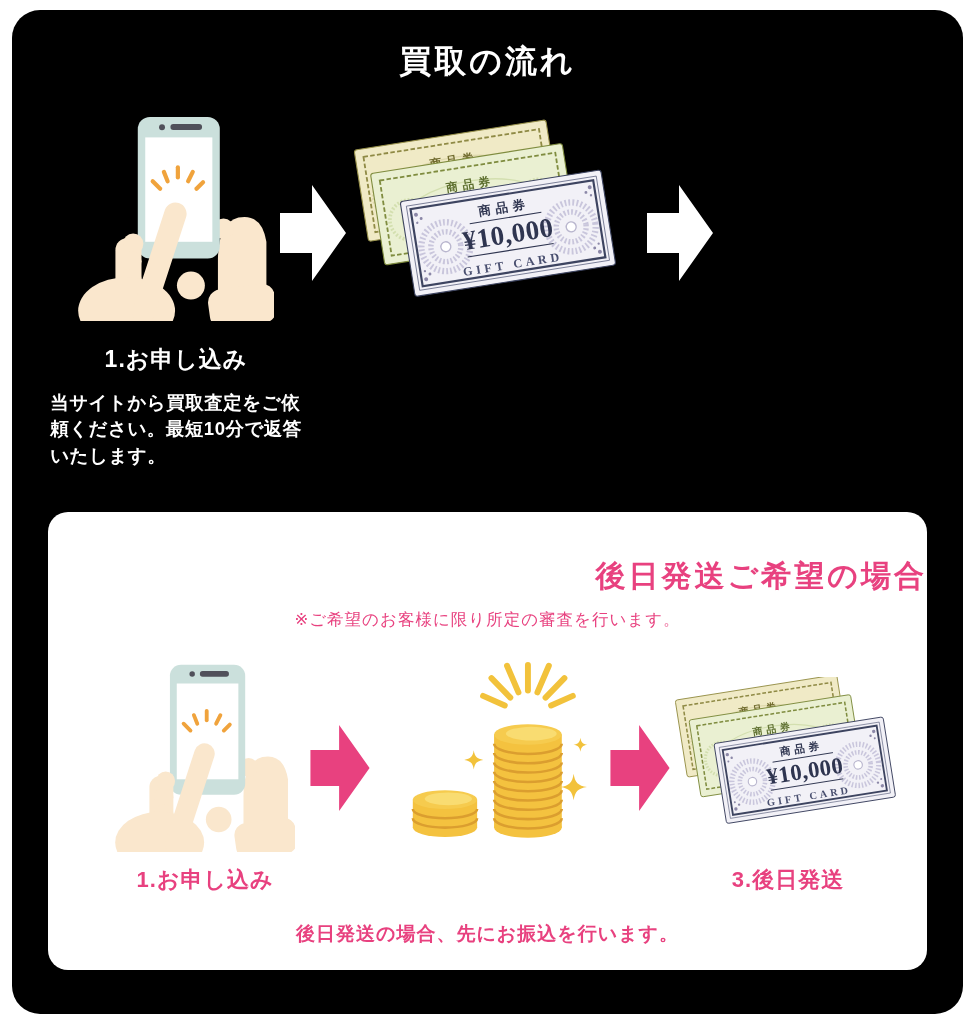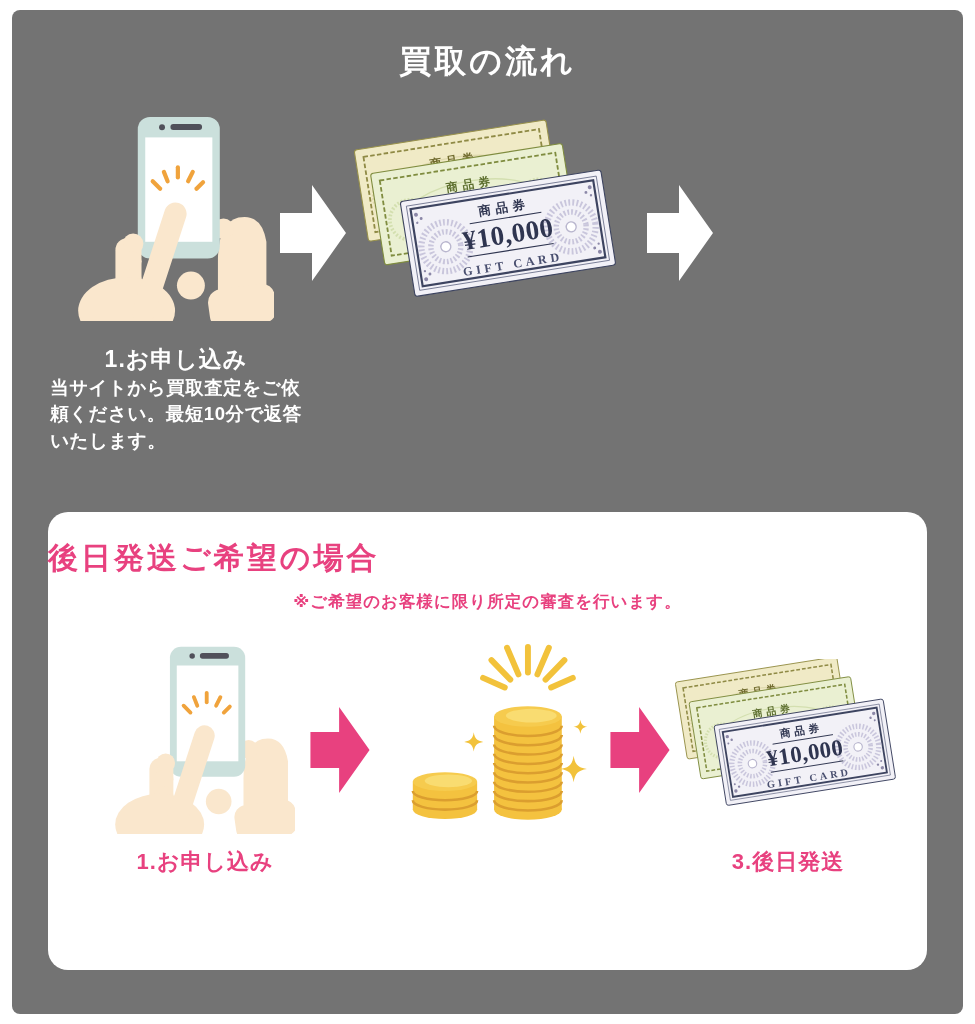--- a/index.html
+++ b/index.html
@@ -3,57 +3,57 @@
 <meta charset="utf-8">
 <style>
   html,body { margin:0; padding:0; }
   body {
     width:975px; height:1024px; position:relative;
     background:#FFFFFF; overflow:hidden;
     font-family:"Liberation Sans","DejaVu Sans",sans-serif;
   }
   .panel {
     position:absolute; left:12px; top:10px; width:951px; height:1004px;
-    background:#737373; border-radius:8px;
+    background:#000000; border-radius:28px;
   }
   .main-title {
     position:absolute; top:30px; left:0; right:0; text-align:center;
     color:#FFFFFF; font-size:32px; font-weight:700; letter-spacing:3px;
   }
   .top-steps { position:absolute; top:90px; left:0; width:951px; height:405px; }
   .tcol { position:absolute; top:0; text-align:center; }
   .tcol1 { left:28px;  width:272px; }
   .tcol2 { left:340px; width:272px; }
   .tcol3 { left:654px; width:272px; }
   .icon-box { height:222px; display:flex; align-items:center; justify-content:center; }
   .step-label {
     margin-top:22px; text-align:center; color:#FFFFFF;
     font-size:23px; font-weight:700; letter-spacing:1px;
   }
   .step-desc {
-    display:inline-block; text-align:left;
+    display:inline-block; margin-top:15px; text-align:left;
     color:#FFFFFF; font-size:18.5px; line-height:1.43; font-weight:600;
     letter-spacing:0.5px; white-space:pre-line;
   }
   .t-arrow { position:absolute; top:85px; }
   .t-arrow1 { left:268px; }
   .t-arrow2 { left:635px; }
   svg { display:block; }
 
   .later-card {
     position:absolute; left:36px; top:502px; width:879px; height:458px;
     background:#FFFFFF; border-radius:20px;
   }
   .later-title {
-    margin-top:26px; text-align:left; color:#E8417F;
+    margin-top:44px; text-align:right; color:#E8417F;
     font-size:30px; font-weight:700; letter-spacing:3px;
   }
   .later-subtitle {
     margin-top:12px; text-align:center; color:#E8417F;
-    font-size:16.5px; font-weight:700; letter-spacing:1px;
+    font-size:16.5px; font-weight:400; letter-spacing:1px;
   }
   .b-icons { position:relative; height:212px; margin-top:14px; }
   .bcol { position:absolute; top:0; height:100%; display:flex; align-items:center; justify-content:center; }
   .bcol1 { left:30px;  width:254px; }
   .bcol2 { left:325px; width:254px; }
   .bcol3 { left:613px; width:254px; }
   .b-arrow { position:absolute; top:80px; }
   .b-arrow1 { left:260px; }
   .b-arrow2 { left:560px; }
   .b-labels { position:relative; height:30px; margin-top:8px; }
@@ -265,15 +265,16 @@
             <use href="#ill-cards"></use>
           </svg>
       </div>
     </div>
 
     <div class="b-labels">
       <div class="b-label bcol1">1.お申し込み</div>
       <div class="b-label bcol3">3.後日発送</div>
     </div>
 
+    <div class="later-note">後日発送の場合、先にお振込を行います。</div>
   </div>
 
 </div>
 
 </body></html>

